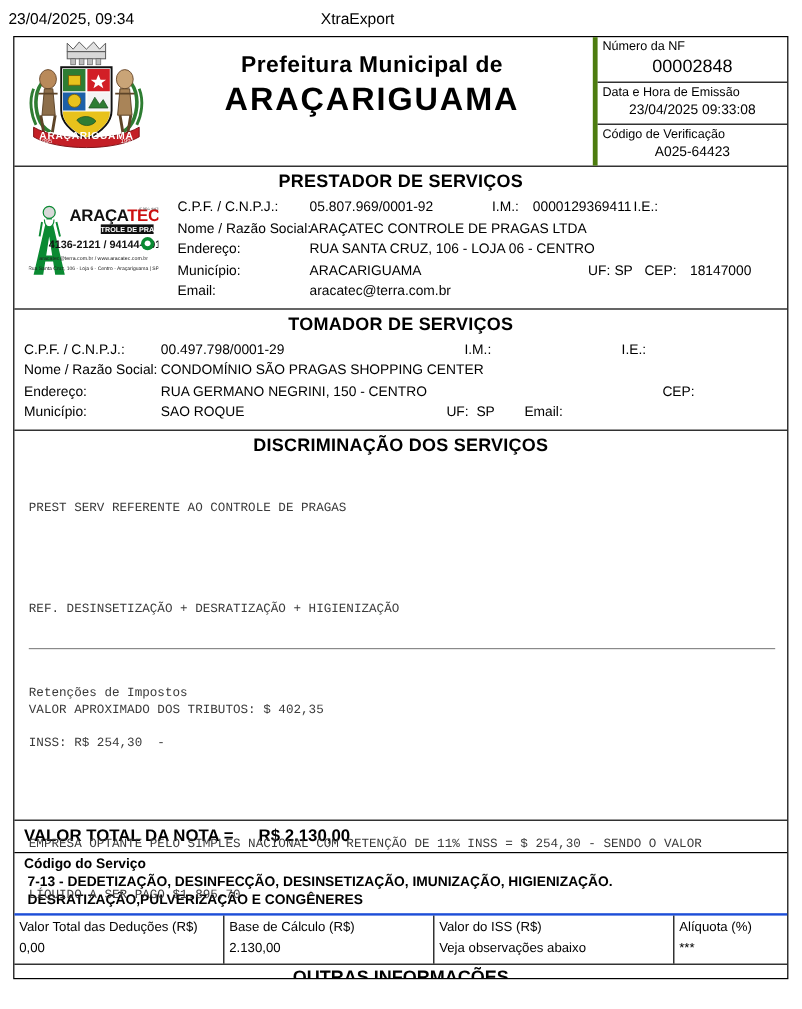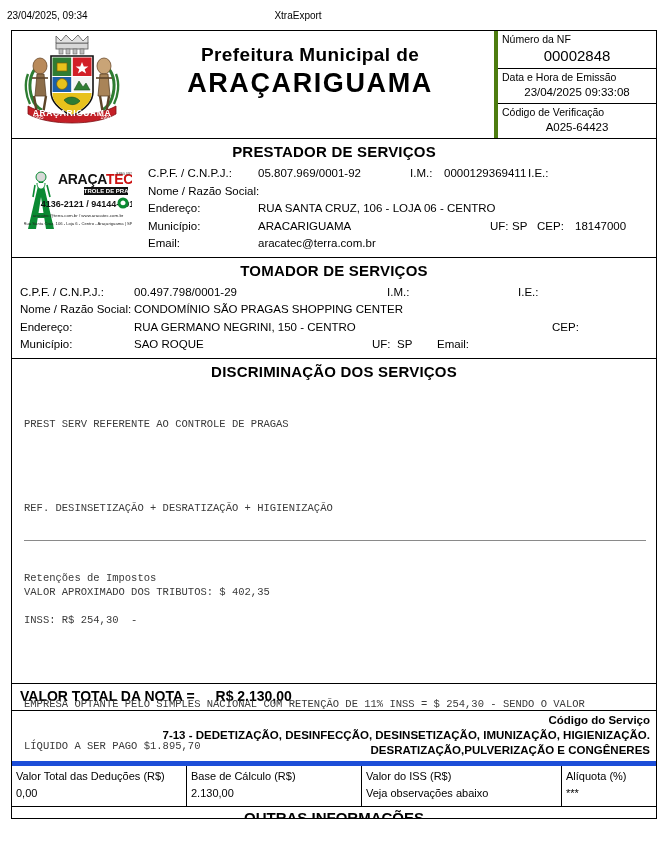--- a/index.html
+++ b/index.html
@@ -16,21 +16,21 @@
     position: relative;
   }
 
   
   .print-header {
     position: absolute;
     top: 9px;
     left: 0;
     width: 668px;
     height: 14px;
-    font-size: 10px;
+    font-size: 13px;
     line-height: 14px;
   }
   .print-header .ph-date {
     position: absolute;
     left: 7px;
     top: 0;
   }
   .print-header .ph-app {
     position: absolute;
     left: 0;
@@ -220,26 +220,25 @@
     font-size: 14px;
     font-weight: bold;
     line-height: 19px;
   }
   .total-row .tv {
     margin-left: 17px;
   }
 
   
   .codserv {
-    border-bottom: 5px solid #1d4ed8;
+    border-bottom: 2px solid #1d4ed8;
     padding: 2px 6px 3px 8px;
     font-size: 11.5px;
     font-weight: bold;
     line-height: 15px;
-    text-align: right;
   }
   .codserv .cs-lbl { font-weight: bold; }
   .codserv .cs-txt { padding-left: 3px; }
 
   
   .taxtable {
     display: flex;
     border-bottom: 1px solid #000;
     height: 40px;
   }
@@ -391,20 +390,21 @@
       <div class="rows">
         <div class="row">
           <span class="f-label p-lbl">C.P.F. / C.N.P.J.:</span>
           <span class="f-value p-val">05.807.969/0001-92</span>
           <span class="f-label p-im-l">I.M.:</span>
           <span class="f-value p-im-v">0000129369411</span>
           <span class="f-label p-ie-l">I.E.:</span>
         </div>
         <div class="row">
           <span class="f-label p-lbl">Nome / Razão Social:</span>
+          <span class="f-value p-val">ARAÇATEC CONTROLE DE PRAGAS LTDA</span>
         </div>
         <div class="row">
           <span class="f-label p-lbl">Endereço:</span>
           <span class="f-value p-val">RUA SANTA CRUZ, 106 - LOJA 06 - CENTRO</span>
         </div>
         <div class="row">
           <span class="f-label p-lbl">Município:</span>
           <span class="f-value p-val">ARACARIGUAMA</span>
           <span class="f-label p-uf-l">UF:</span>
           <span class="f-value p-uf-v">SP</span>

